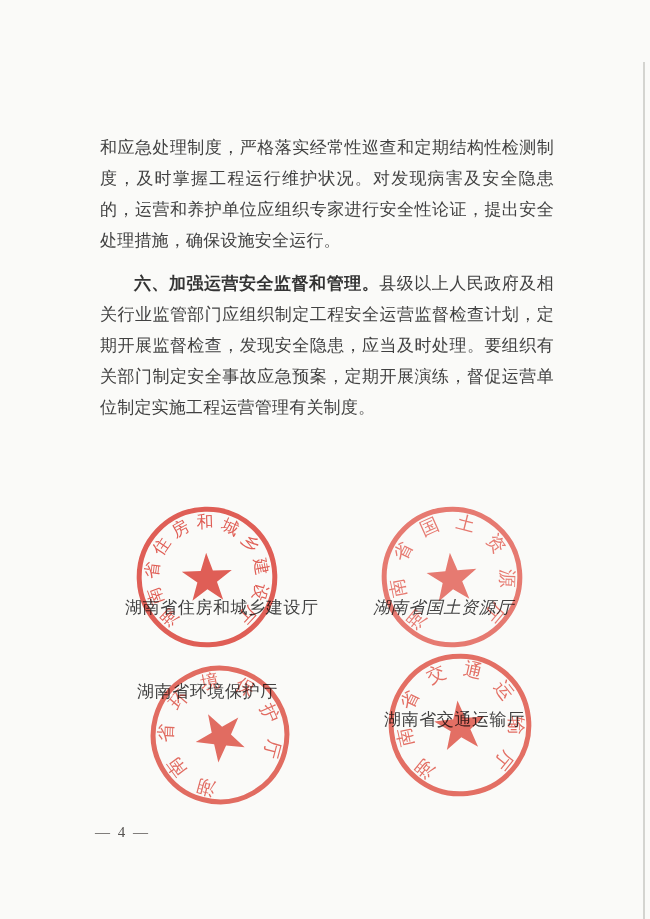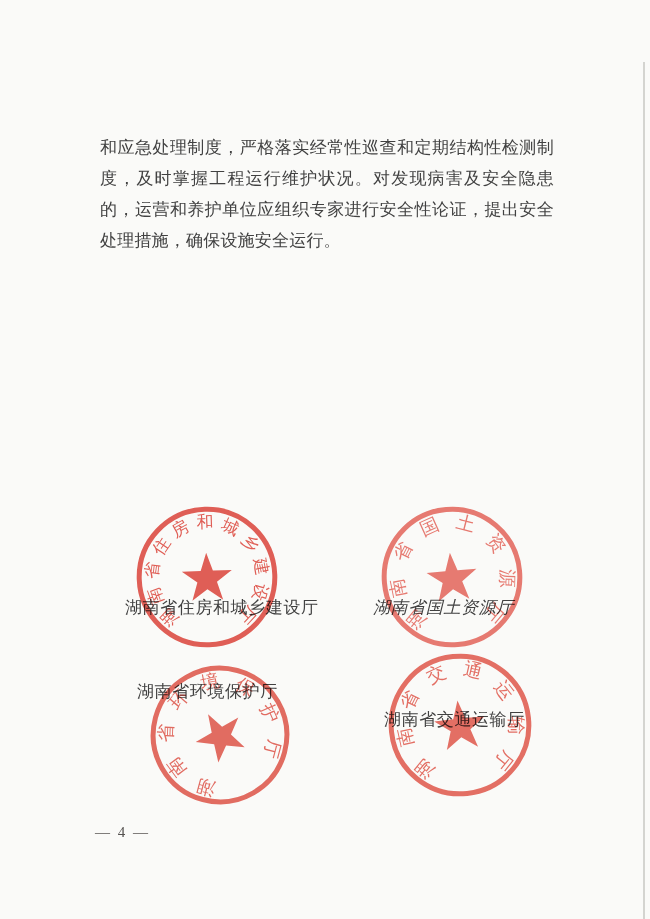--- a/index.html
+++ b/index.html
@@ -57,20 +57,21 @@
     background:rgba(140,140,134,0.35);
   }
 </style>
 </head>
 <body>
 
 <div class="page" style="--ink: #414141;">
 
   <div class="content">
     <p class="doc"><span>和应急处理制度，严格落实经常性巡查和定期结构性检测制度，及时掌握工程运行维护状况。对发现病害及安全隐患的，运营和养护单位应组织专家进行安全性论证，提出安全处理措施，确保设施安全运行。</span></p>
+    <p class="doc indent"><span class="seg-bold">六、加强运营安全监督和管理。</span><span>县级以上人民政府及相关行业监管部门应组织制定工程安全运营监督检查计划，定期开展监督检查，发现安全隐患，应当及时处理。要组织有关部门制定安全事故应急预案，定期开展演练，督促运营单位制定实施工程运营管理有关制度。</span></p>
   </div>
 
   <div class="sig" id="sig-0">湖南省住房和城乡建设厅</div>
   <div class="sig" id="sig-1">湖南省国土资源厅</div>
   <div class="sig" id="sig-2">湖南省环境保护厅</div>
   <div class="sig" id="sig-3">湖南省交通运输厅</div>
 
   <div class="seal" id="seal-0"><svg width="142" height="142" viewBox="0 0 142 142">
         <circle cx="71" cy="71" r="67.8" fill="none" stroke="#e0443a" stroke-width="5"></circle>
         <polygon points="71.0,46.7 77.1,64.7 96.0,64.9 80.8,76.2 86.4,94.3 71.0,83.3 55.6,94.3 61.2,76.2 46.0,64.9 64.9,64.7" fill="#e0443a"></polygon>

